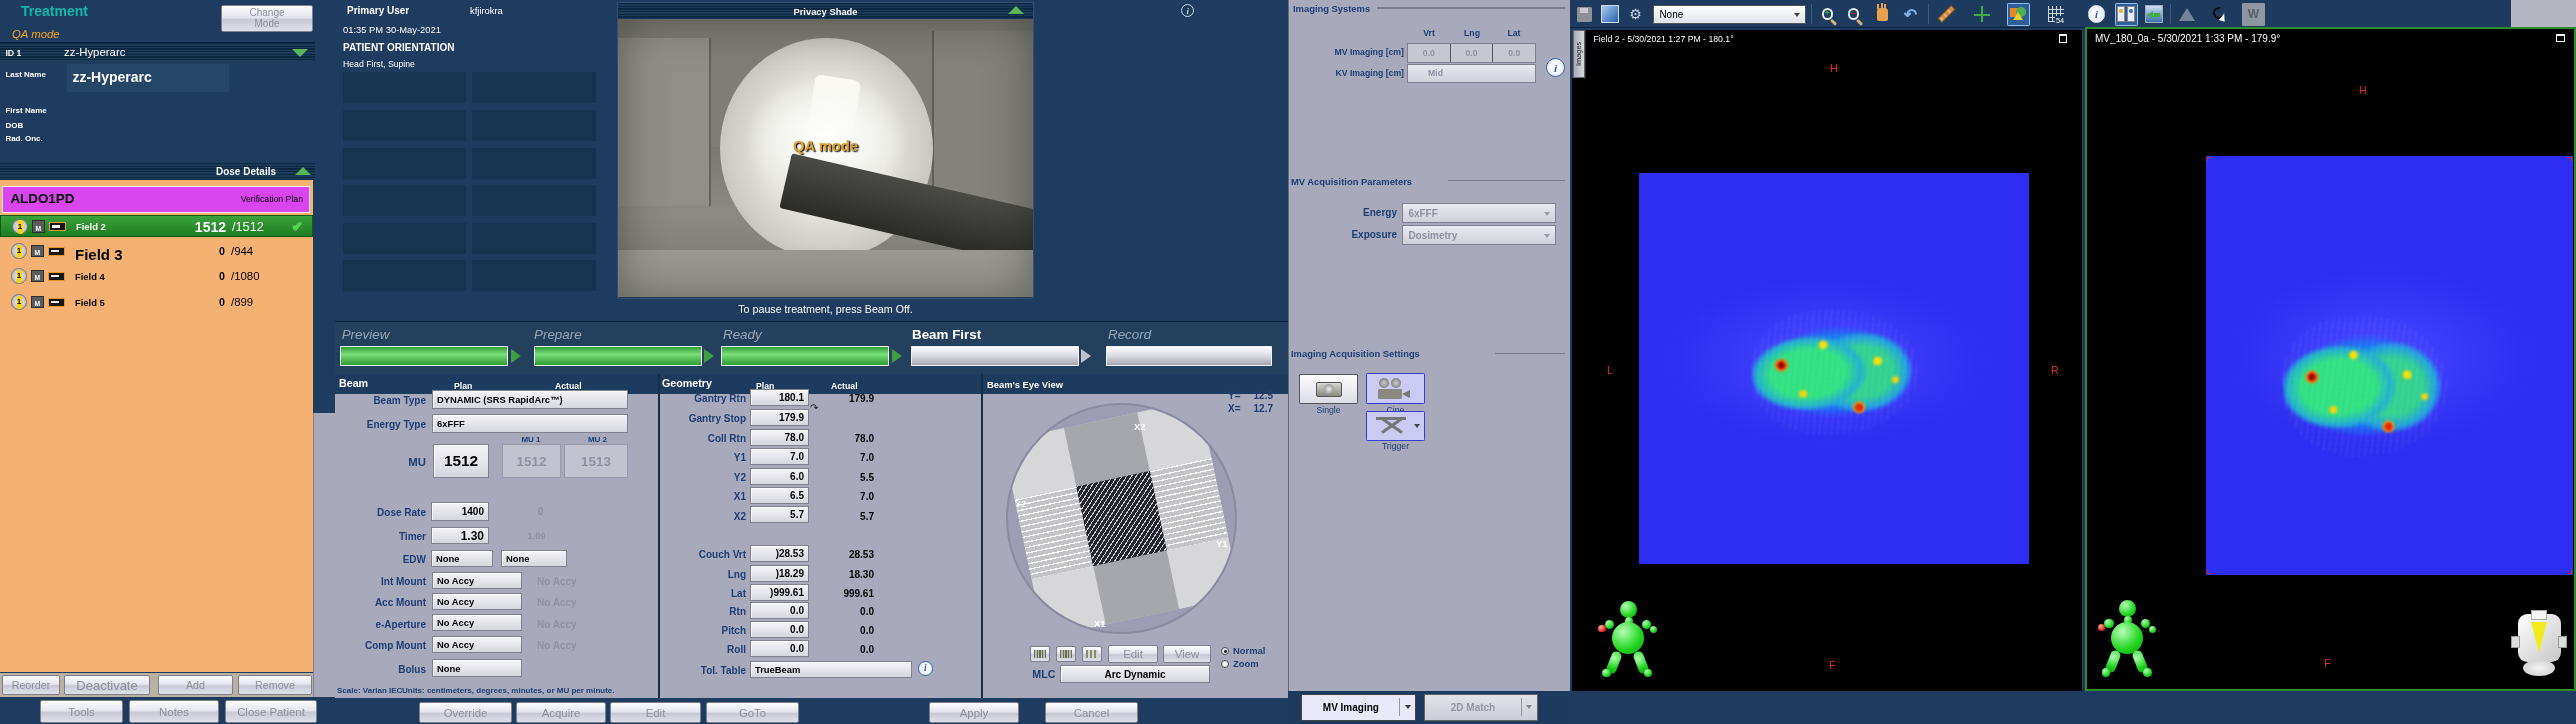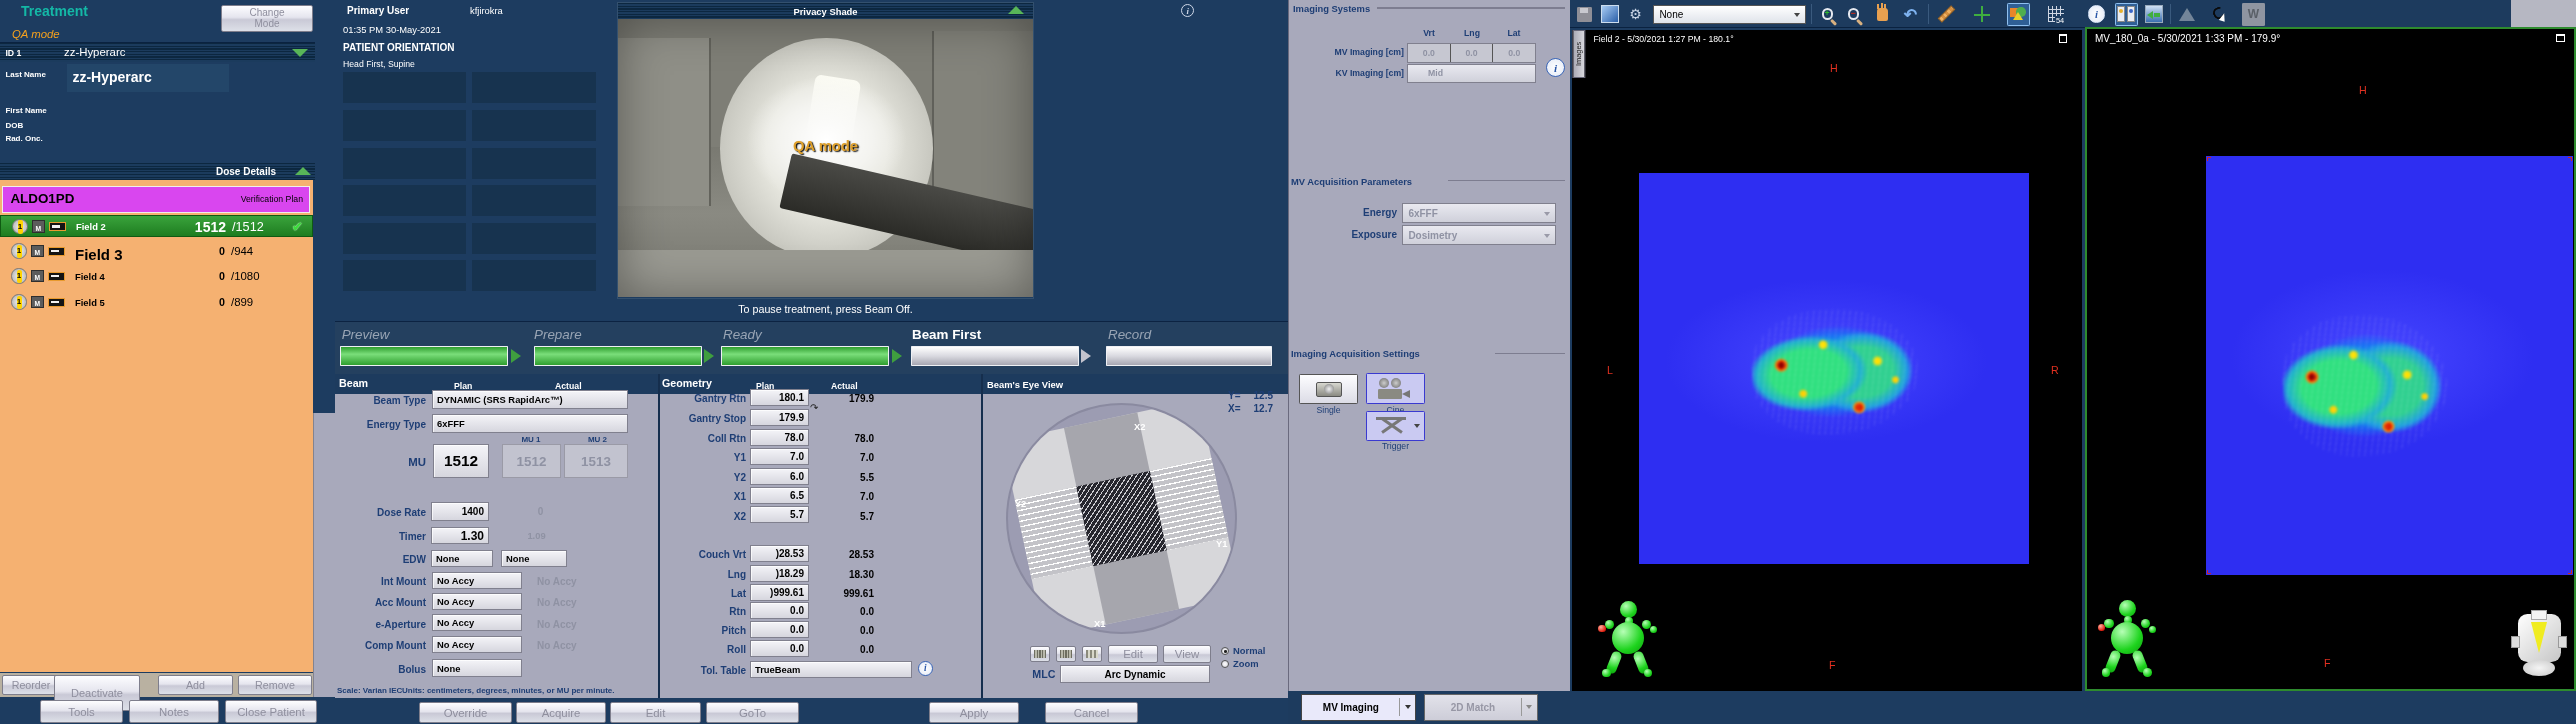--- a/index.html
+++ b/index.html
@@ -146,21 +146,21 @@
       <span class="micon" style="left:31px;top:2.7px">M</span>
       <span class="ficon" style="left:48px;top:4.7px"></span>
       <span class="abs b" style="left:75px;top:4px;font-size:9.4px;color:#000">Field 5</span>
       <span class="abs b rt" style="left:181px;top:3.4px;width:44px;font-size:10.7px;color:#000">0</span>
       <span class="abs" style="left:231px;top:3.4px;font-size:11.4px;color:#000">/899</span>
     </div>
   </div>
 
   <div class="abs" style="left:0;top:673px;width:313px;height:24px;background:#b9b1a1">
     <div class="btn" style="left:2px;top:2px;width:58px;height:20px;font-size:10.7px">Reorder</div>
-    <div class="btn" style="left:54px;top:2px;width:86px;height:36px;font-size:11px">Deactivate</div>
+    <div class="btn" style="left:64px;top:2px;width:86px;height:20px;font-size:13px">Deactivate</div>
     <div class="btn" style="left:158px;top:2px;width:75px;height:20px;font-size:10.7px">Add</div>
     <div class="btn" style="left:238px;top:2px;width:74px;height:20px;font-size:10.7px">Remove</div>
   </div>
   <div class="abs" style="left:313px;top:413px;width:22px;height:284px;background:#a8a9bb;border-left:0.7px solid #83838f"></div>
 
   <div class="btn" style="left:40px;top:700px;width:83px;height:23px;font-size:11.4px">Tools</div>
   <div class="btn" style="left:129px;top:700px;width:90px;height:23px;font-size:11.4px">Notes</div>
   <div class="btn" style="left:225px;top:700px;width:92px;height:23px;font-size:11.4px">Close Patient</div>
 
   <div class="abs w b" style="left:347px;top:5.4px;font-size:10px">Primary User</div>

